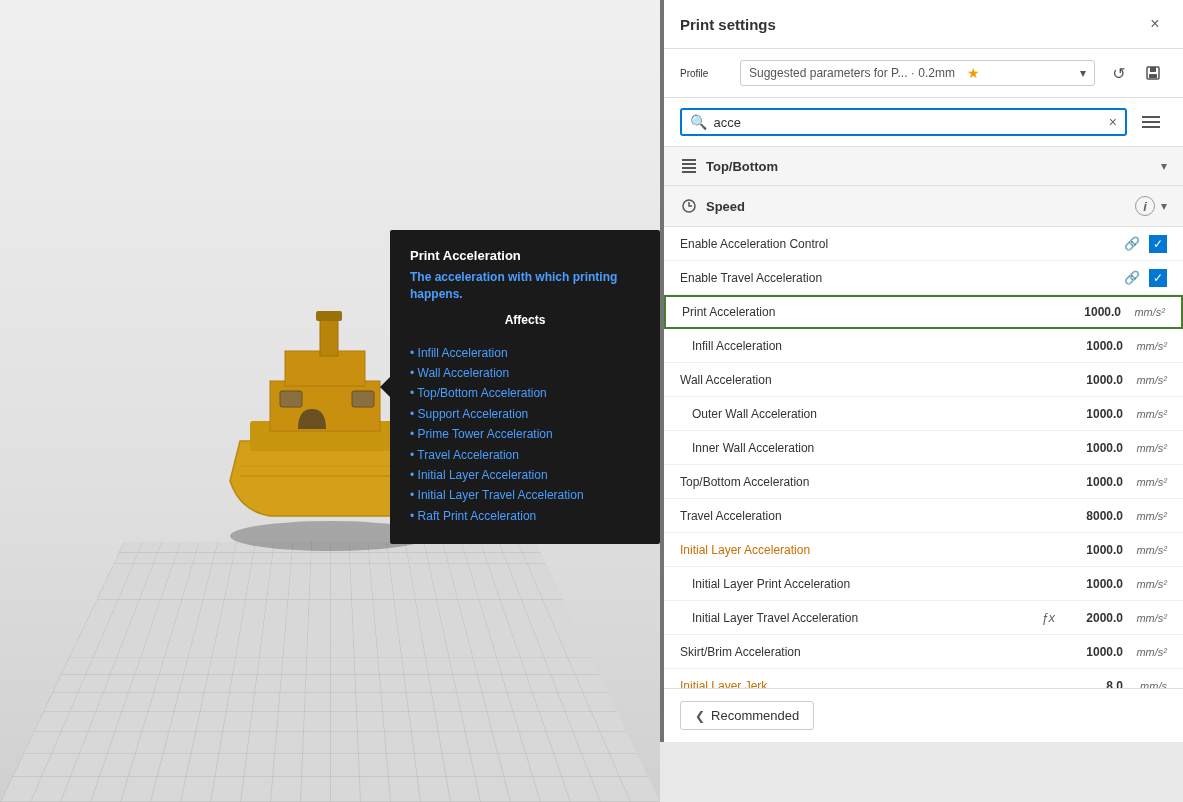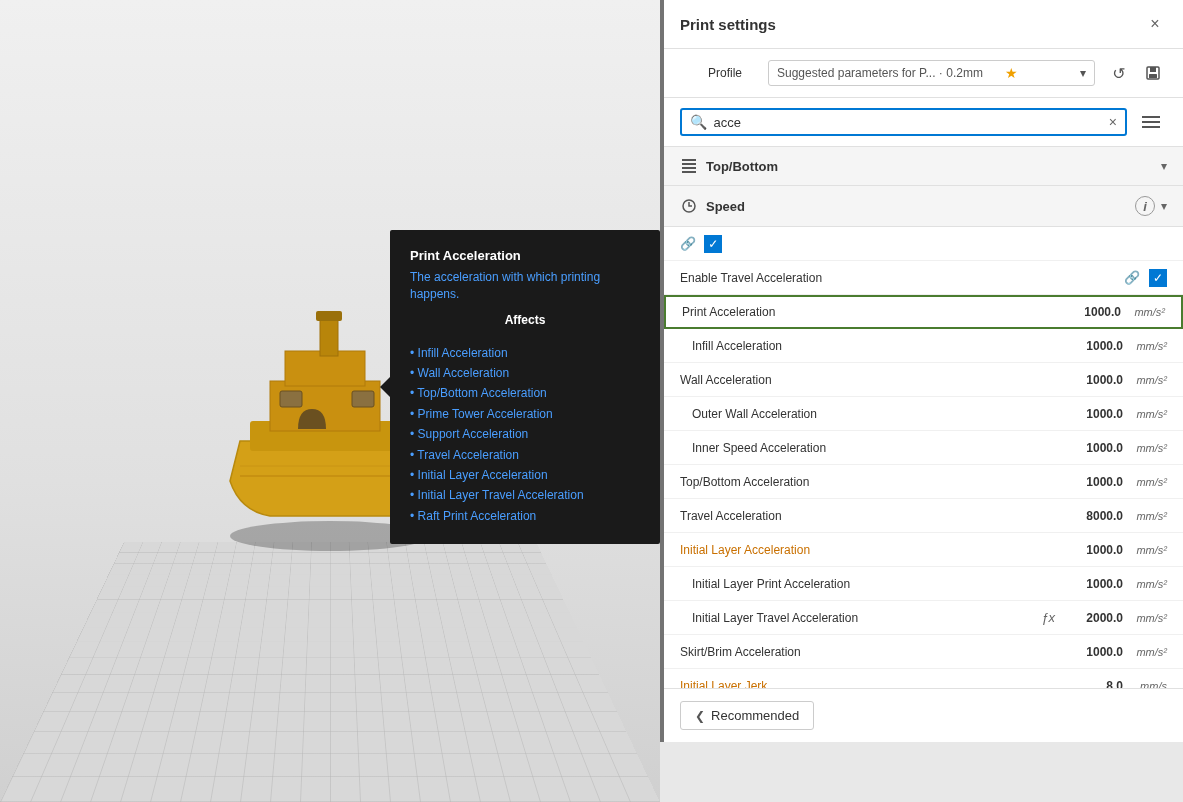--- a/index.html
+++ b/index.html
@@ -75,20 +75,21 @@
       font-size: 13px;
       margin-bottom: 6px;
       color: #ffffff;
     }
 
     .tooltip-desc {
       color: #4a9eff;
       font-size: 12px;
       margin-bottom: 10px;
       line-height: 1.4;
+      font-weight: bold;
     }
 
     .tooltip-affects {
       font-weight: bold;
       font-size: 12px;
       margin-bottom: 16px;
       color: #ffffff;
       text-align: center;
     }
 
@@ -147,37 +148,36 @@
     
     .profile-row {
       display: flex;
       align-items: center;
       padding: 10px 16px;
       border-bottom: 1px solid #e0e0e0;
       gap: 10px;
     }
 
     .profile-label {
-      font-size: 12px;
+      font-size: 10px;
       color: #333;
       min-width: 50px;
-      margin-left: 28px;
     }
 
     .profile-select {
       display: flex;
       align-items: center;
       border: 1px solid #ccc;
       border-radius: 3px;
       padding: 4px 8px;
       flex: 1;
       font-size: 12px;
       color: #555;
       cursor: pointer;
-      gap: 22px;
+      gap: 12px;
       background: #fff;
     }
 
     .profile-select .star { color: #f0a000; font-size: 14px; }
 
     .profile-actions {
       display: flex;
       gap: 6px;
       align-items: center;
     }
@@ -458,22 +458,22 @@
 
   <div class="tooltip-box">
     <div class="tooltip-title">Print Acceleration</div>
     <div class="tooltip-desc">The acceleration with which printing happens.</div>
     <div class="tooltip-affects">Affects</div>
     <ul class="tooltip-list">
 
     <li>Infill Acceleration</li>
         <li>Wall Acceleration</li>
         <li>Top/Bottom Acceleration</li>
+        <li>Support Acceleration</li>
         <li>Prime Tower Acceleration</li>
-        <li>Support Acceleration</li>
         <li>Travel Acceleration</li>
         <li>Initial Layer Acceleration</li>
         <li>Initial Layer Travel Acceleration</li>
         <li>Raft Print Acceleration</li>
       </ul>
   </div>
 </div>
 
 <div class="right-panel">
 
@@ -536,20 +536,21 @@
             <path d="M8 4 L8 8 L11 8" stroke="#555" stroke-width="1.5" fill="none"></path>
           </svg>
       </div>
       <span class="section-title">Speed</span>
       <div class="section-info">i</div>
       <span class="section-chevron">▾</span>
     </div>
 
     <div id="settings-rows-container">
         <div class="settings-row">
+          <span class="row-label">Enable Acceleration Control</span>
           <span class="row-link-icon">🔗</span>
           <div class="row-checkbox checked"></div>
         </div>
         <div class="settings-row">
           <span class="row-label">Enable Travel Acceleration</span>
           <span class="row-link-icon">🔗</span>
           <div class="row-checkbox checked"></div>
         </div>
         <div class="settings-row highlighted">
           <span class="row-label">Print Acceleration</span>
@@ -565,21 +566,21 @@
           <span class="row-label">Wall Acceleration</span>
           <span class="row-value">1000.0</span>
           <span class="row-unit">mm/s²</span>
         </div>
         <div class="settings-row sub-item">
           <span class="row-label">Outer Wall Acceleration</span>
           <span class="row-value">1000.0</span>
           <span class="row-unit">mm/s²</span>
         </div>
         <div class="settings-row sub-item">
-          <span class="row-label">Inner Speed Acceleration</span>
+          <span class="row-label">Inner Wall Acceleration</span>
           <span class="row-value">1000.0</span>
           <span class="row-unit">mm/s²</span>
         </div>
         <div class="settings-row">
           <span class="row-label">Top/Bottom Acceleration</span>
           <span class="row-value">1000.0</span>
           <span class="row-unit">mm/s²</span>
         </div>
         <div class="settings-row">
           <span class="row-label">Travel Acceleration</span>

